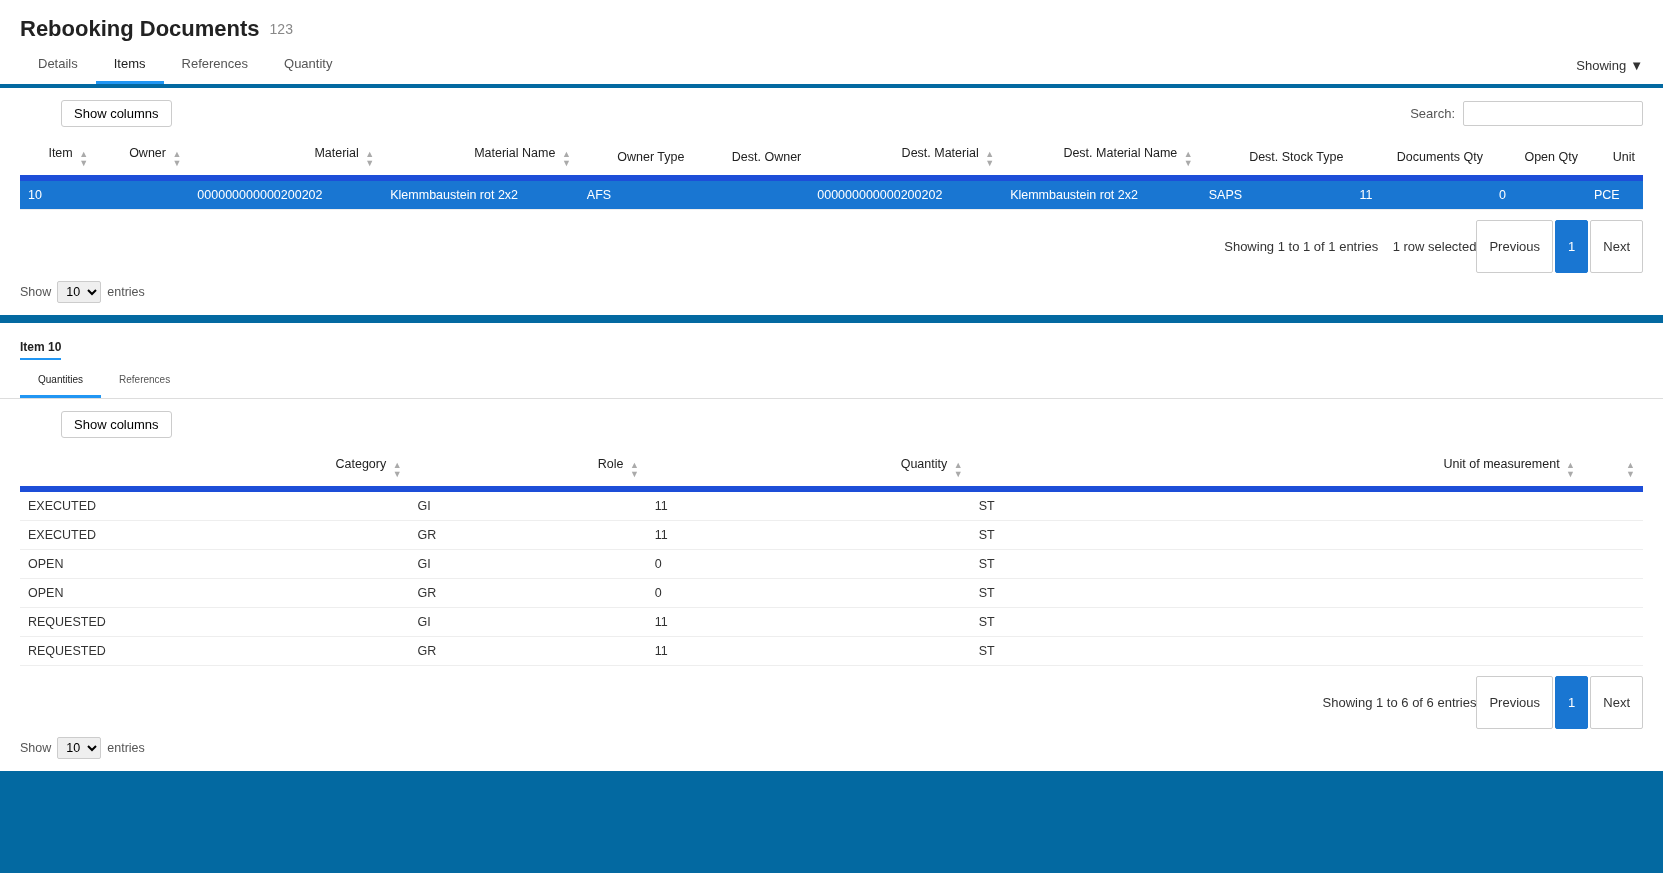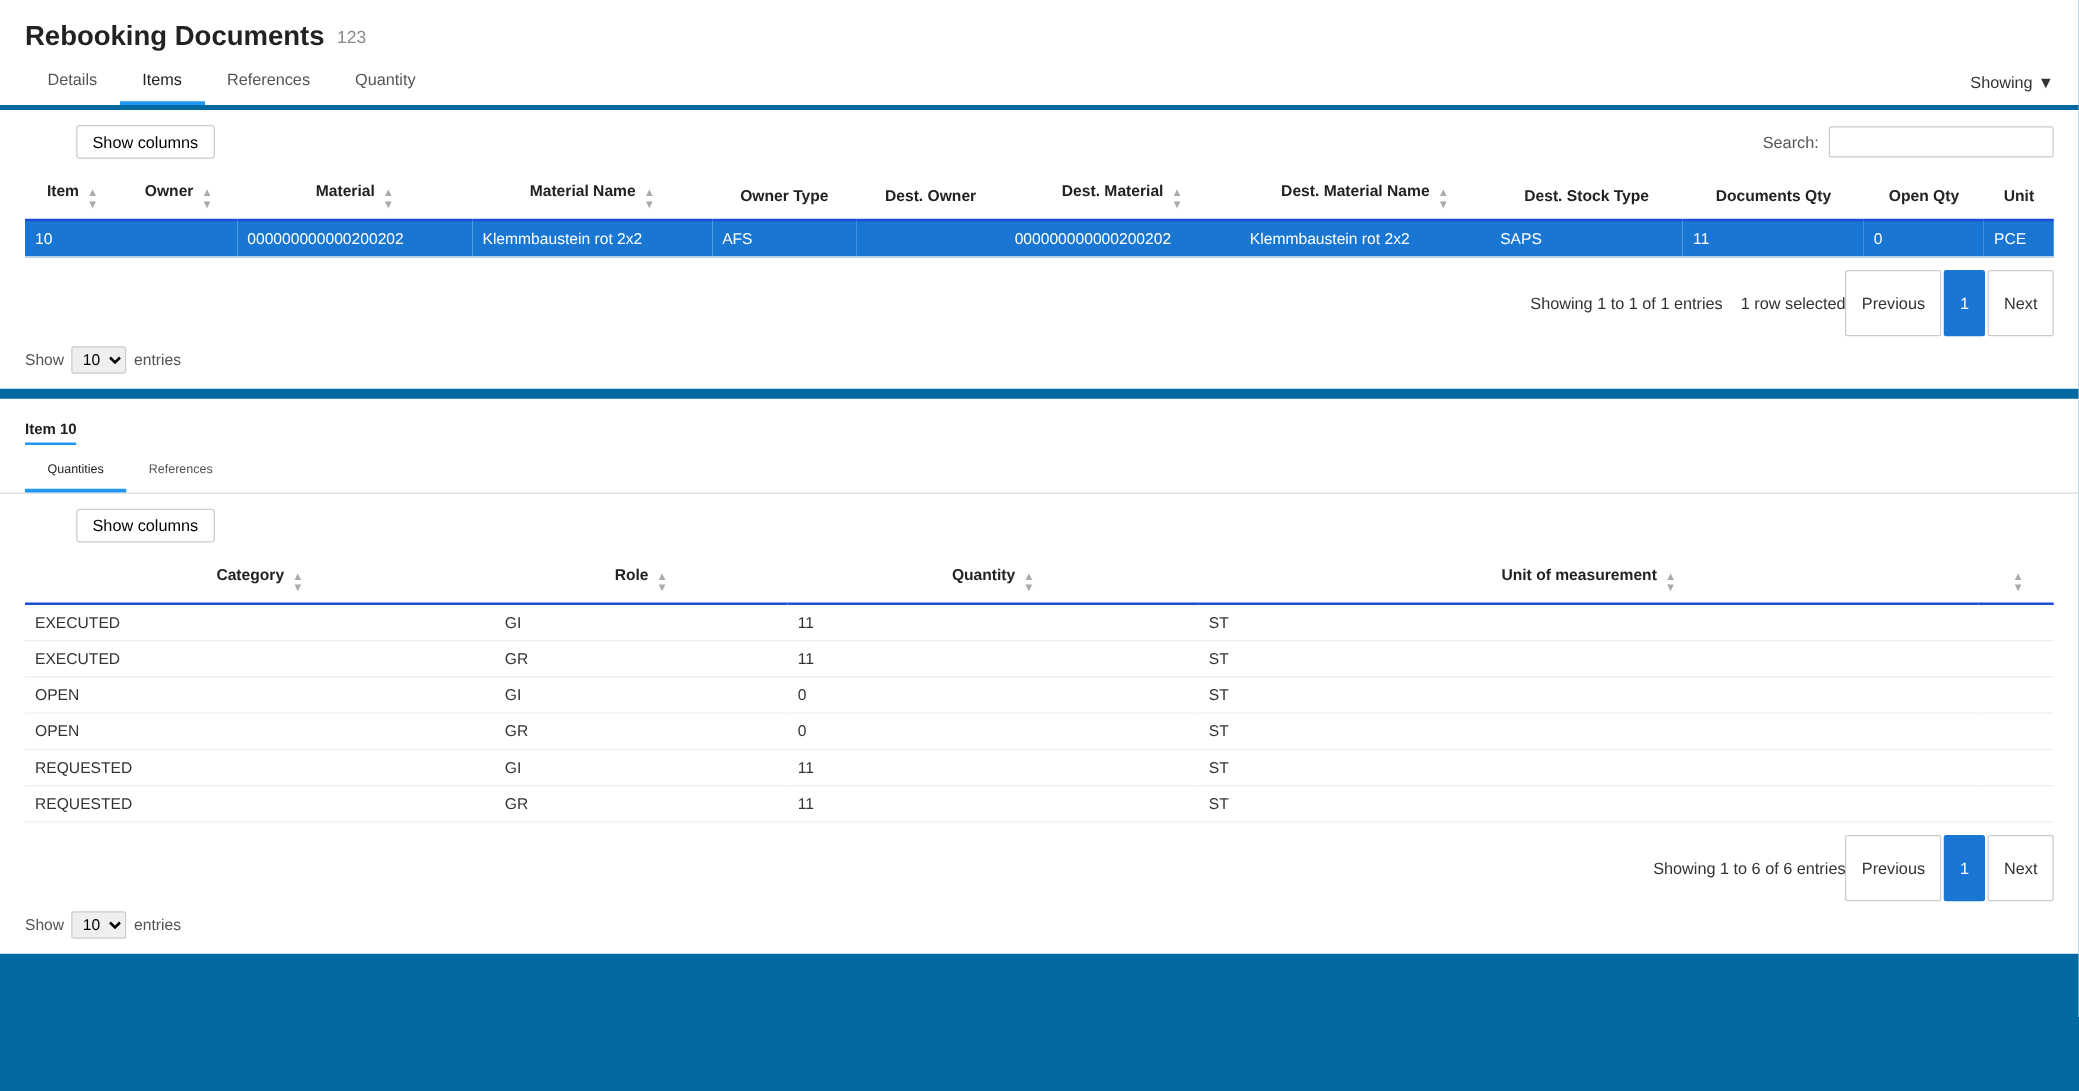--- a/index.html
+++ b/index.html
@@ -23,21 +23,21 @@
 
     .table-section { padding: 12px 20px; }
 
     .table-toolbar { display: flex; align-items: center; justify-content: space-between; margin-bottom: 12px; margin-left: 41px; }
     .show-columns-btn { border: 1px solid #ccc; background: #fff; padding: 5px 12px; cursor: pointer; font-size: 13px; border-radius: 3px; }
     .search-area { display: flex; align-items: center; gap: 8px; }
     .search-label { font-size: 13px; color: #555; }
     .search-input { border: 1px solid #ccc; padding: 4px 8px; font-size: 13px; width: 180px; border-radius: 2px; }
 
     table { width: 100%; border-collapse: collapse; font-size: 12.5px; }
-    th { text-align: center; padding: 7px 8px; border-bottom: 2px solid #1d4ed8; color: #222; font-weight: 700; white-space: nowrap; cursor: pointer; }
+    th { text-align: right; padding: 7px 8px; border-bottom: 6px solid #1d4ed8; color: #222; font-weight: 400; white-space: nowrap; cursor: pointer; }
     td { padding: 7px 8px; border-bottom: 1px solid #eee; white-space: nowrap; }
     tr.selected td { background: #1976D2; color: #fff; }
 
     .table-footer { display: flex; align-items: center; justify-content: flex-end; margin-top: 10px; margin-left: 13px; }
     .pagination { display: flex; align-items: center; gap: 2px; }
     .page-btn { border: 1px solid #ccc; background: #fff; padding: 18px 12px; cursor: pointer; font-size: 13px; border-radius: 2px; color: #333; }
     .page-btn.active { background: #1976D2; color: #fff; border-color: #1976D2; }
 
     .show-entries { display: flex; align-items: center; gap: 6px; font-size: 12.5px; color: #555; margin-top: 8px; }
     .show-entries select { border: 1px solid #ccc; padding: 2px 4px; font-size: 12.5px; border-radius: 2px; }

